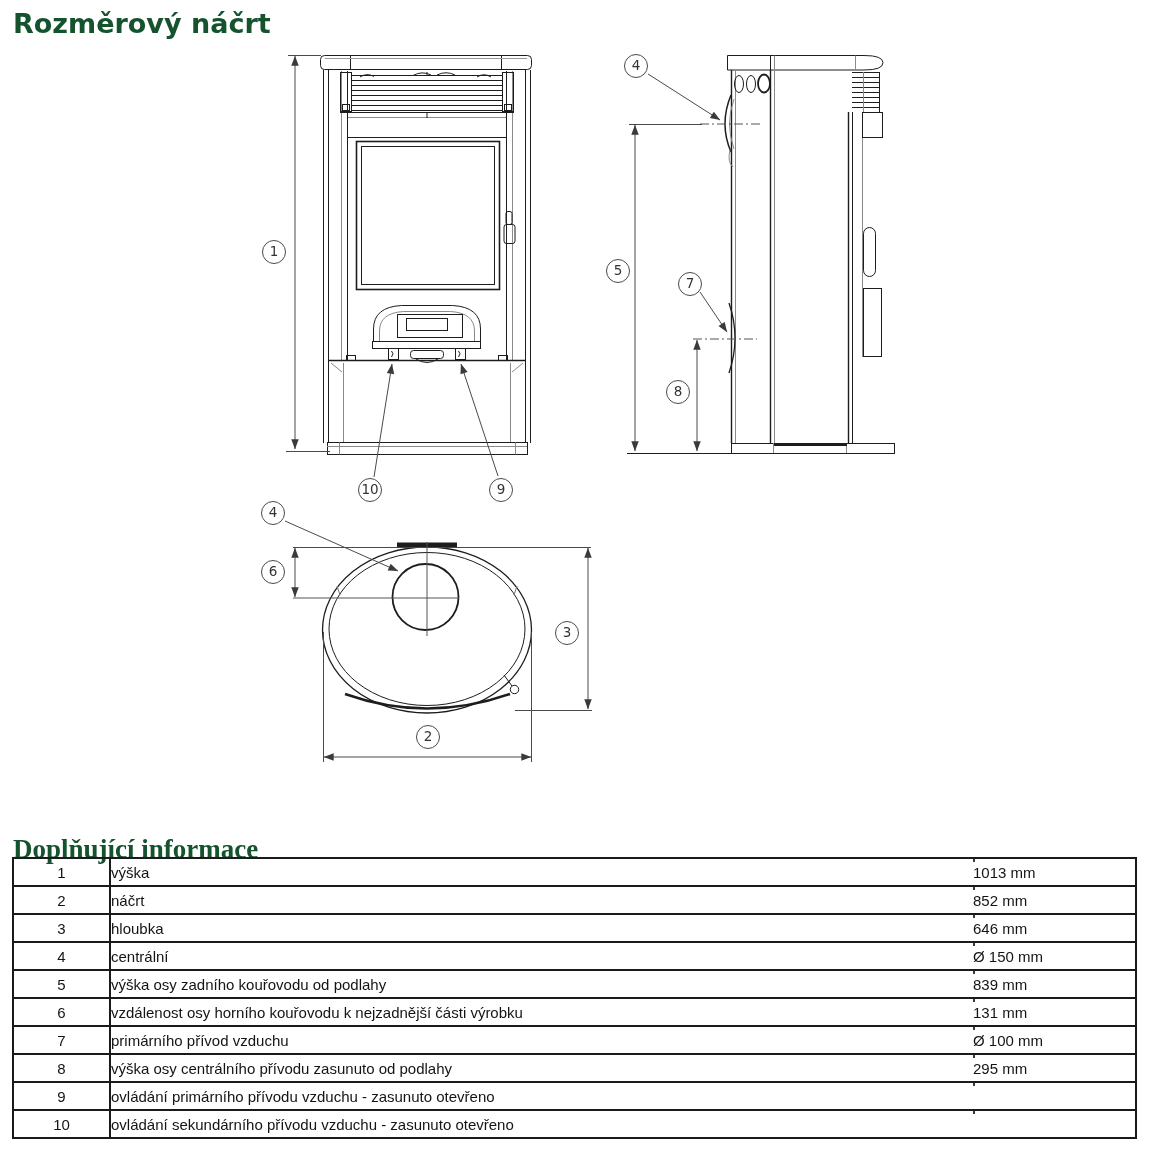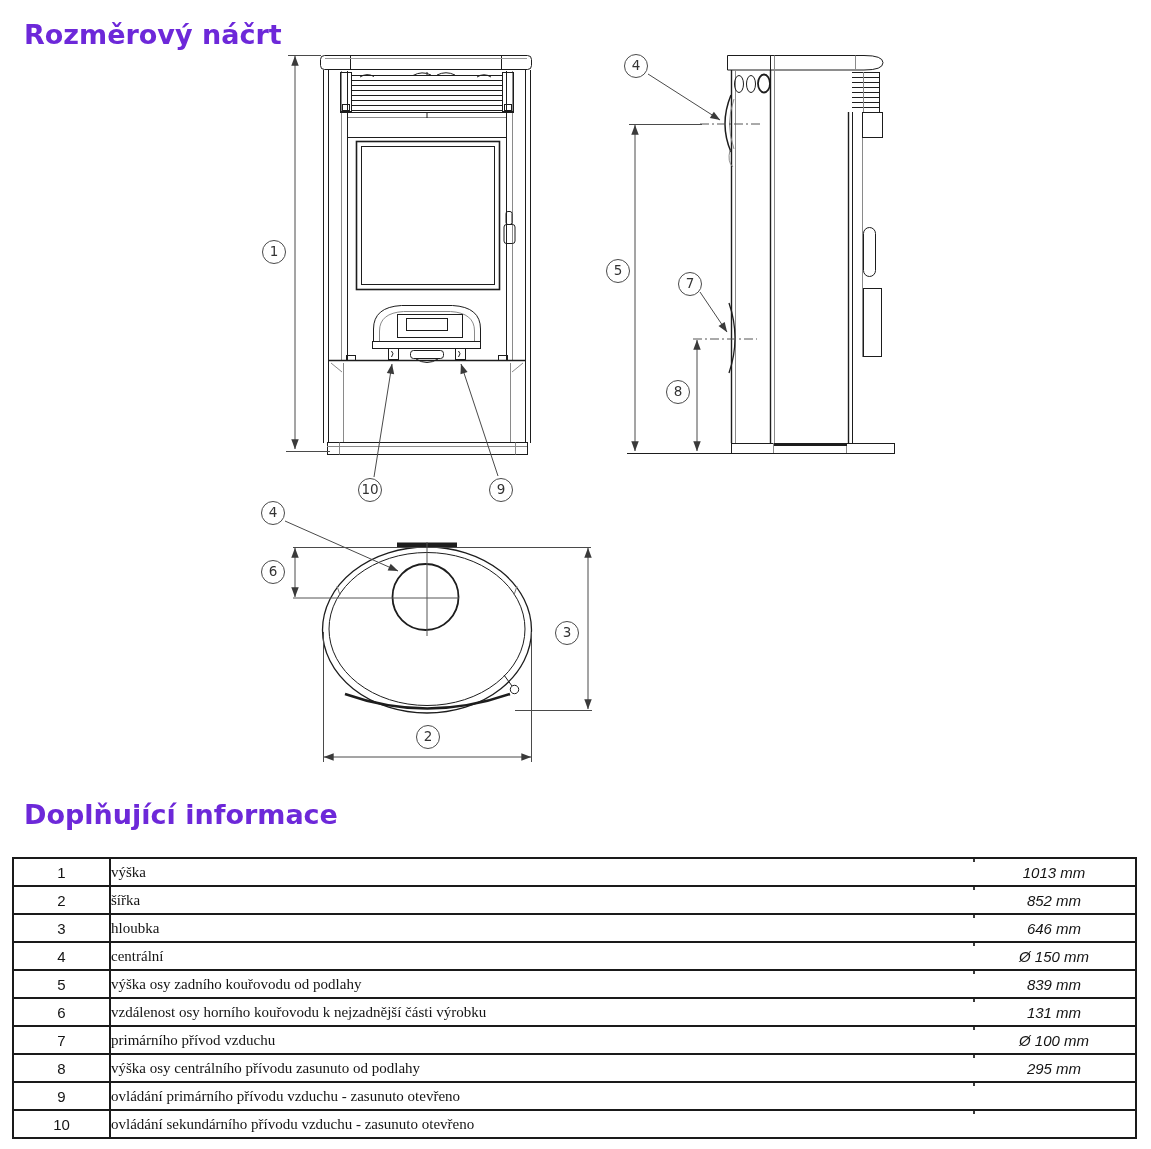--- a/index.html
+++ b/index.html
@@ -1,33 +1,33 @@
 <!DOCTYPE html>
 <html><head>
 <meta charset="utf-8">
 <style>
   html,body{margin:0;padding:0;background:#fff;}
   #page{position:relative;width:1151px;height:1149px;background:#fff;overflow:hidden;
         font-family:"Liberation Sans",sans-serif;color:#111;}
-  .h-title{position:absolute;left:13px;margin:11px;font-family:"DejaVu Sans",sans-serif;
-           font-weight:700;font-size:27px;color:#6d28d9;letter-spacing:0;}
+  .h-title{position:absolute;left:13px;margin:0;font-family:"DejaVu Sans",sans-serif;
+           font-weight:700;font-size:27px;color:#14532d;letter-spacing:0;}
   #title1{top:8px;}
-  #title2{top:788px;}
+  #title2{top:834px;font-family:Liberation Serif, serif;}
   #drawing-svg{position:absolute;left:0;top:0;}
   .callout{position:absolute;width:24px;height:24px;border:1.3px solid #4a4a4a;border-radius:50%;
            box-sizing:border-box;text-align:center;line-height:21px;font-size:13.5px;color:#333;
            background:#fff;font-family:"DejaVu Sans",sans-serif;}
   #info-table{position:absolute;left:12px;top:857px;width:1125px;border-collapse:collapse;
               table-layout:fixed;font-size:15px;color:#141414;}
   #info-table td{border-top:2px solid #1a1a1a;border-bottom:2px solid #1a1a1a;height:26px;
                  padding:0;overflow:hidden;white-space:nowrap;position:relative;}
   #info-table{border:2px solid #1a1a1a;}
   td.c-num{width:95px;text-align:center;border-right:2px solid #1a1a1a;}
-  td.c-label{padding-left:6px;font-family:Liberation Serif, serif;}
-  td.c-val{width:162px;text-align:center;padding-right:6px;font-style:italic;}
+  td.c-label{padding-left:6px;}
+  td.c-val{width:162px;text-align:left;padding-right:6px;}
   td.c-val::before{content:'';position:absolute;left:0;top:-4px;width:2px;height:7px;background:#3a3a3a;}
 </style>
 </head>
 <body>
 
 <div id="page">
 
   <h1 id="title1" class="h-title">Rozměrový náčrt</h1>
 
   <svg id="drawing-svg" width="1151" height="800" viewBox="0 0 1151 800">
@@ -236,21 +236,21 @@
 
   <table id="info-table">
     <tbody>
       <tr>
         <td class="c-num">1</td>
         <td class="c-label">výška</td>
         <td class="c-val">1013 mm</td>
       </tr>
       <tr>
         <td class="c-num">2</td>
-        <td class="c-label">šířka</td>
+        <td class="c-label">náčrt</td>
         <td class="c-val">852 mm</td>
       </tr>
       <tr>
         <td class="c-num">3</td>
         <td class="c-label">hloubka</td>
         <td class="c-val">646 mm</td>
       </tr>
       <tr>
         <td class="c-num">4</td>
         <td class="c-label">centrální</td>

